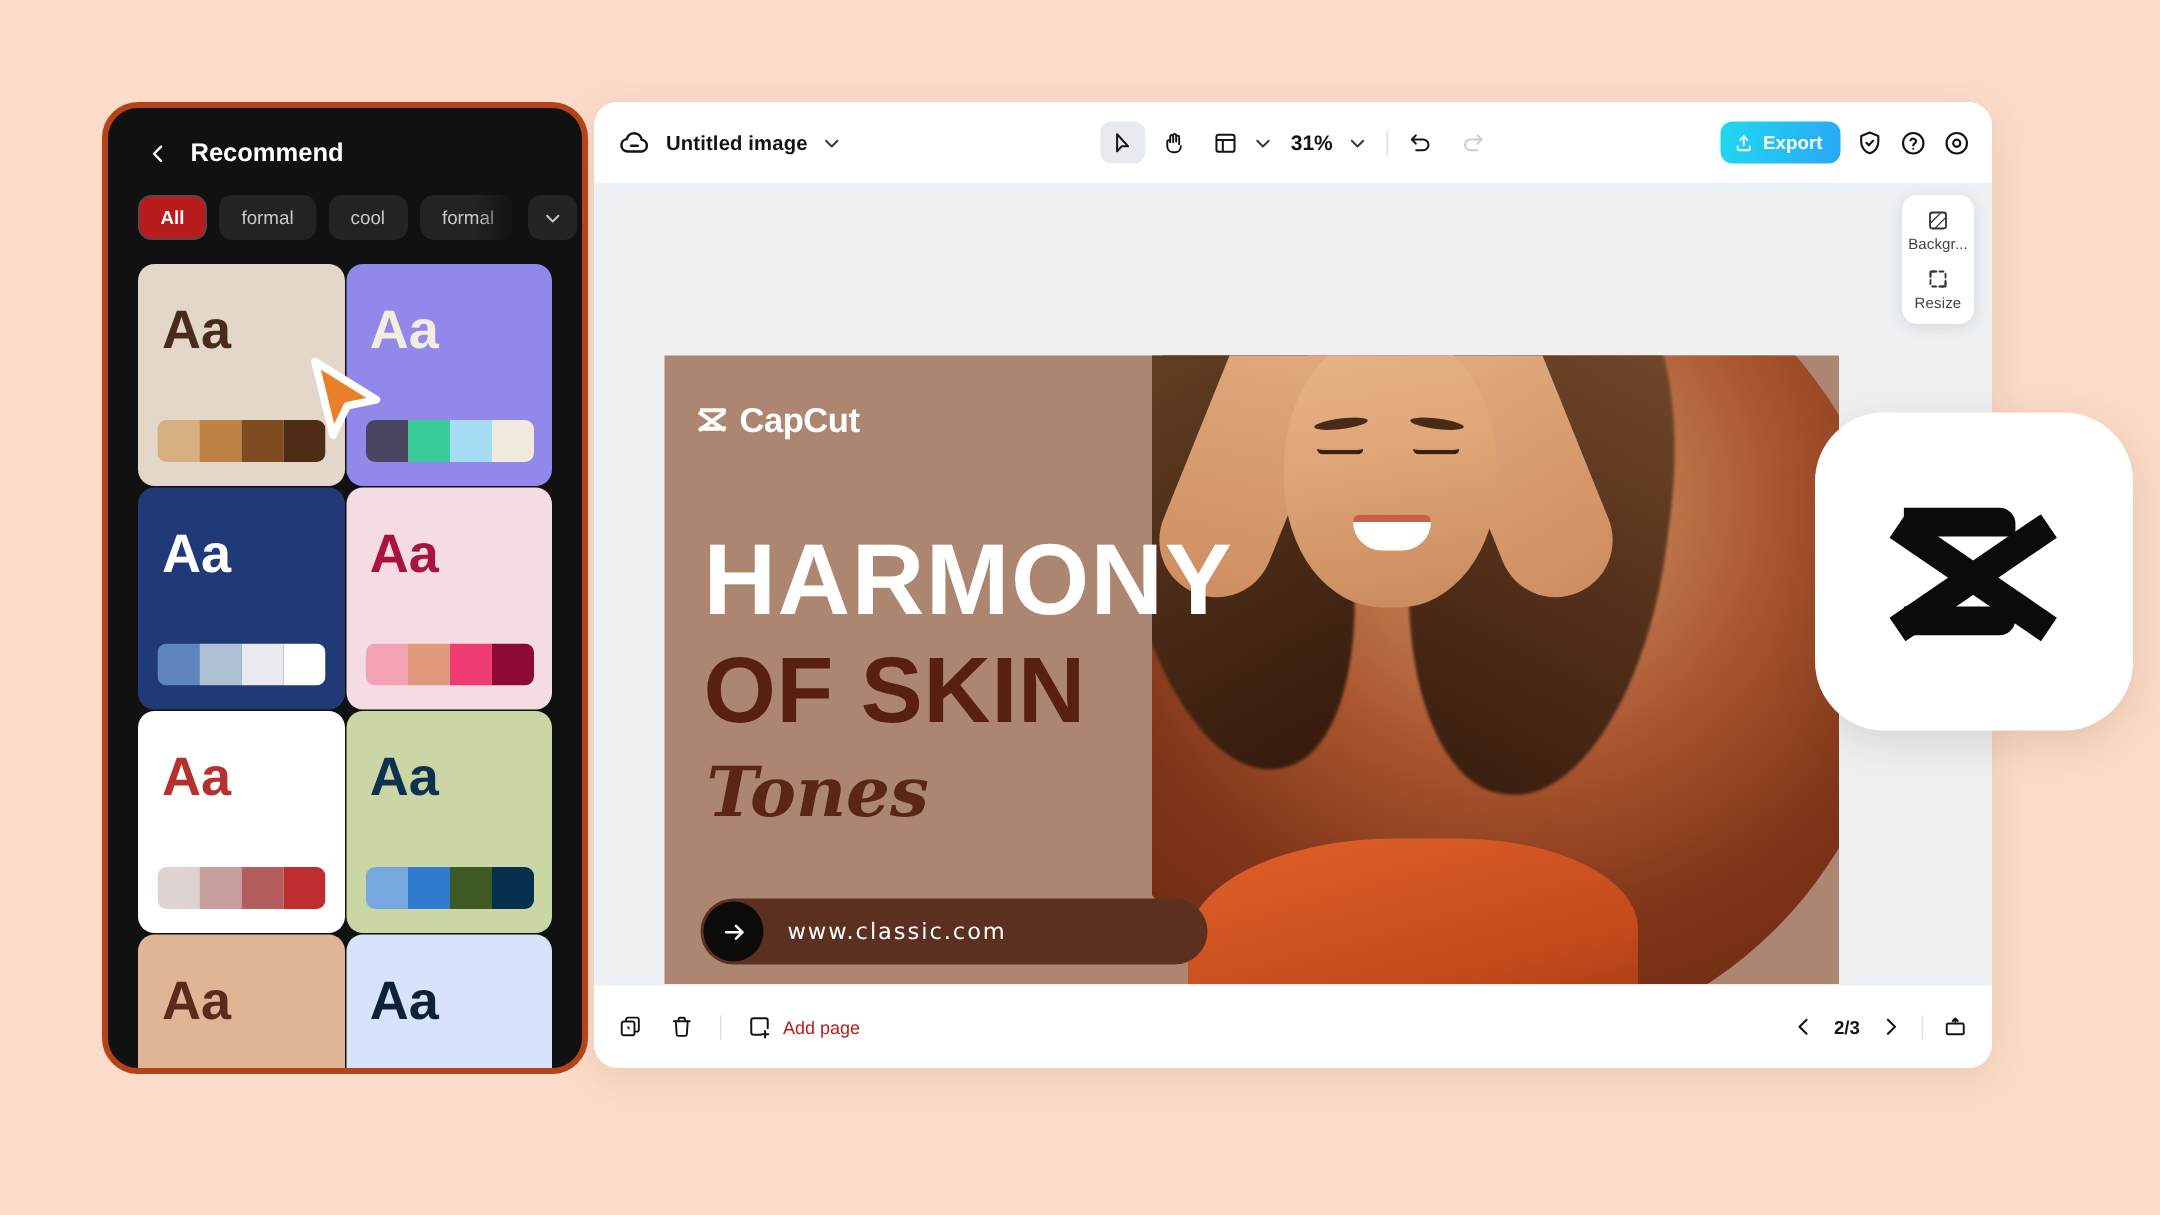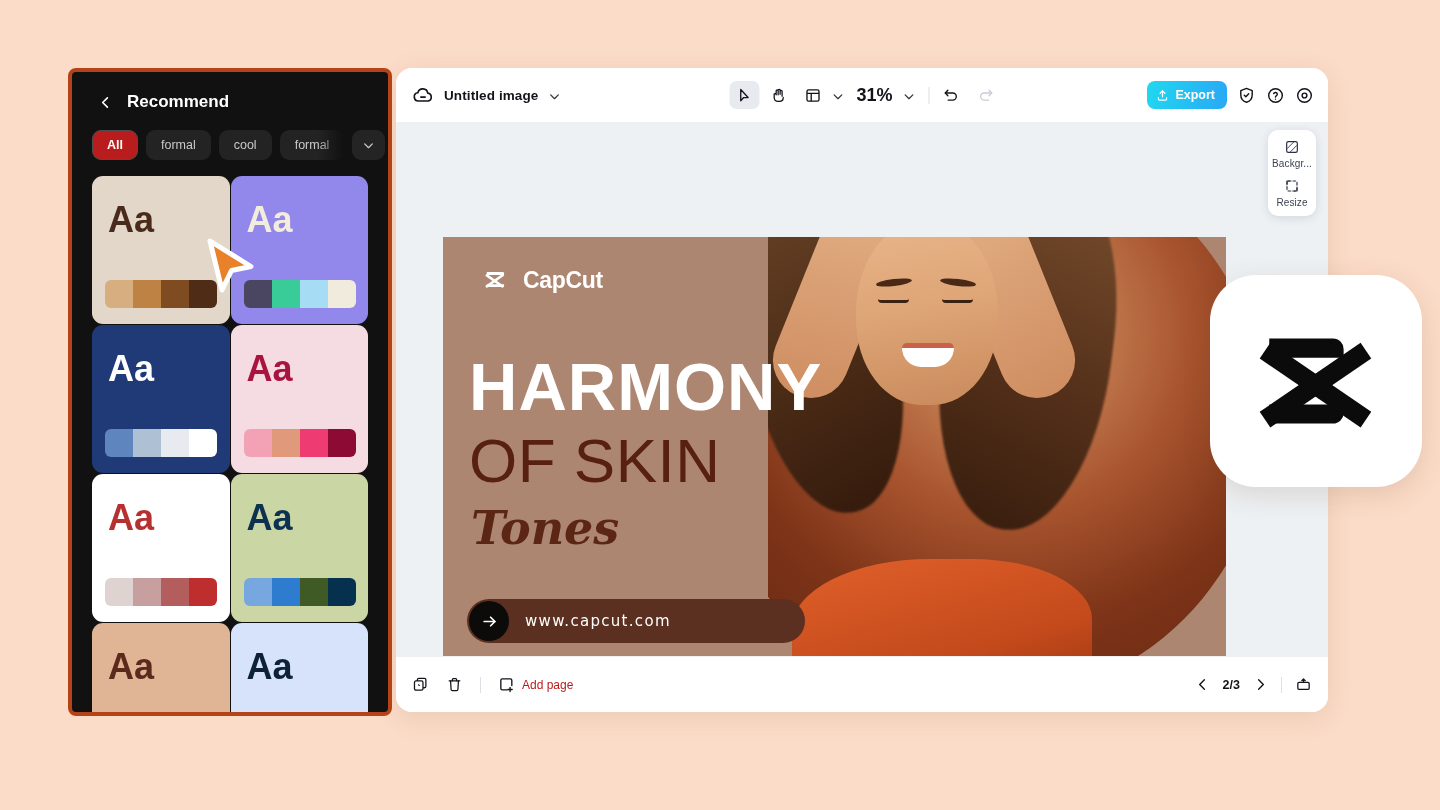--- a/index.html
+++ b/index.html
@@ -45,21 +45,21 @@
     position: absolute; left: 50%; transform: translateX(-50%);
     display: flex; align-items: center; gap: 4px;
   }
   .tool-btn {
     width: 30px; height: 28px; border-radius: 7px;
     display: flex; align-items: center; justify-content: center;
   }
   .tool-btn.active { background: #E7EBF0; }
   .tool-ic { width: 17px; height: 17px; display: block; }
   .zoom-val {
-    font-size: 18px; font-weight: 700; color: #12141A;
+    font-size: 14px; font-weight: 700; color: #12141A;
     margin-left: 8px; min-width: 26px; text-align: center;
   }
   .tb-div { width: 1px; height: 17px; background: #D9DDE3; margin: 0 9px; }
   .undo-ic { width: 17px; height: 17px; display: block; }
 
   .tb-right {
     position: absolute; right: 14px;
     display: flex; align-items: center; gap: 10px;
   }
   #export-button {
@@ -147,36 +147,36 @@
   .arm {
     position: absolute; width: 76px; height: 210px; border-radius: 40px;
     background: linear-gradient(170deg, #E3AF85 0%, #CE8D60 100%);
     top: 52px;
   }
   .arm.l { left: 92px; transform: rotate(22deg); }
   .arm.r { left: 268px; transform: rotate(-22deg); }
 
   
   #capcut-brand {
-    position: absolute; left: 40px; top: 30px;
-    display: flex; align-items: center; gap: 10px; z-index: 4;
+    position: absolute; left: 20px; top: 30px;
+    display: flex; align-items: center; z-index: 4;
   }
   #capcut-brand svg { width: 30px; height: 24px; display: block; }
   #capcut-brand .bname {
     color: #fff; font-size: 23px; font-weight: 700; letter-spacing: -.3px;
   }
   #headline-1 {
     position: absolute; left: 26px; top: 116px; z-index: 4;
     color: #FFFFFF; font-size: 67px; font-weight: 700;
     letter-spacing: 1px; line-height: 1;
     font-family: "Liberation Sans", sans-serif;
   }
   #headline-2 {
     position: absolute; left: 26px; top: 193px; z-index: 4;
-    color: #57200F; font-size: 62px; font-weight: 400;
+    color: #57200F; font-size: 62px; font-weight: 700;
     letter-spacing: .5px; line-height: 1;
   }
   #headline-3 {
     position: absolute; left: 28px; top: 268px; z-index: 4;
     color: #5B2613; font-size: 46px; font-weight: 700;
     font-style: italic; line-height: 1;
     font-family: "DejaVu Serif", serif;
   }
   #url-pill {
     position: absolute; left: 24px; top: 362px; z-index: 5;
@@ -241,21 +241,21 @@
     box-shadow: 0 8px 28px rgba(120,70,40,.16);
   }
   #logo-badge svg { width: 136px; height: 110px; display: block; }
 
   
   #style-panel {
     position: absolute; left: 68px; top: 68px;
     width: 324px; height: 648px;
     background: #111111;
     border: 4px solid #B44418;
-    border-radius: 8px;
+    border-radius: 24px;
     overflow: hidden; z-index: 20;
   }
   #panel-header {
     display: flex; align-items: center; gap: 14px;
     padding: 20px 0 0 26px;
   }
   #panel-header svg { width: 15px; height: 15px; display: block; }
   #panel-title { color: #FFFFFF; font-size: 17px; font-weight: 700; }
 
   #filter-row {
@@ -463,21 +463,21 @@
       <div id="headline-2">OF SKIN</div>
       <div id="headline-3">Tones</div>
 
       <div id="url-pill">
         <span id="url-arrow">
           <svg viewBox="0 0 24 24" fill="none" stroke="#fff" stroke-width="2.4" stroke-linecap="round" stroke-linejoin="round">
             <path d="M4.5 12h15"></path>
               <path d="m13.6 6 6 6-6 6"></path>
           </svg>
         </span>
-        <span id="url-text">www.capcut.com</span>
+        <span id="url-text">www.classic.com</span>
       </div>
     </div>
   </div>
 
   <div id="bottom-bar">
     <div class="bb-left">
       <span class="bb-ic">
         <svg viewBox="0 0 24 24" fill="none" stroke="#12141A" stroke-width="1.8" stroke-linejoin="round">
           <rect x="3.5" y="7" width="12" height="13" rx="2"></rect>
           <path d="M7.6 7V5.4a2 2 0 0 1 2-2h8a2 2 0 0 1 2 2v9.2a2 2 0 0 1-2 2h-1.9"></path>

